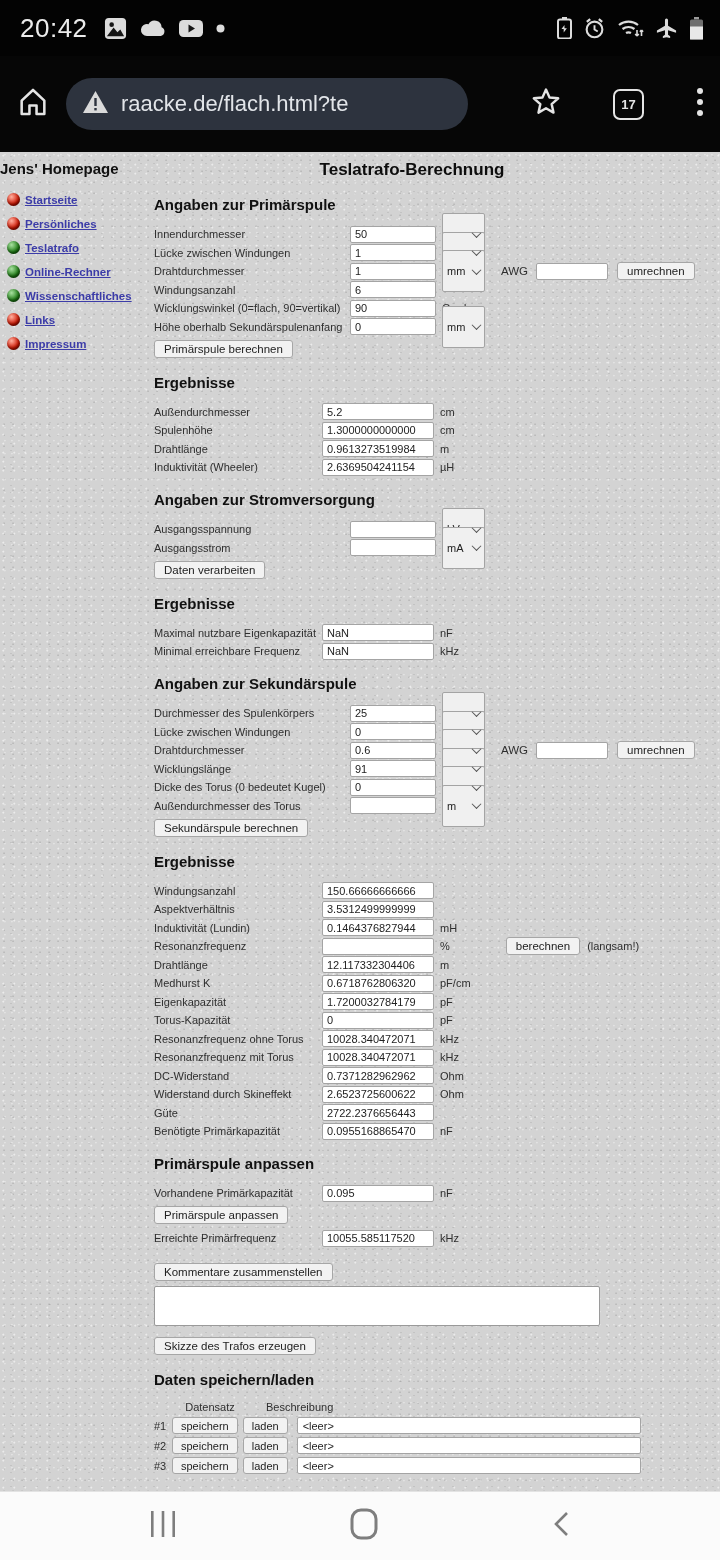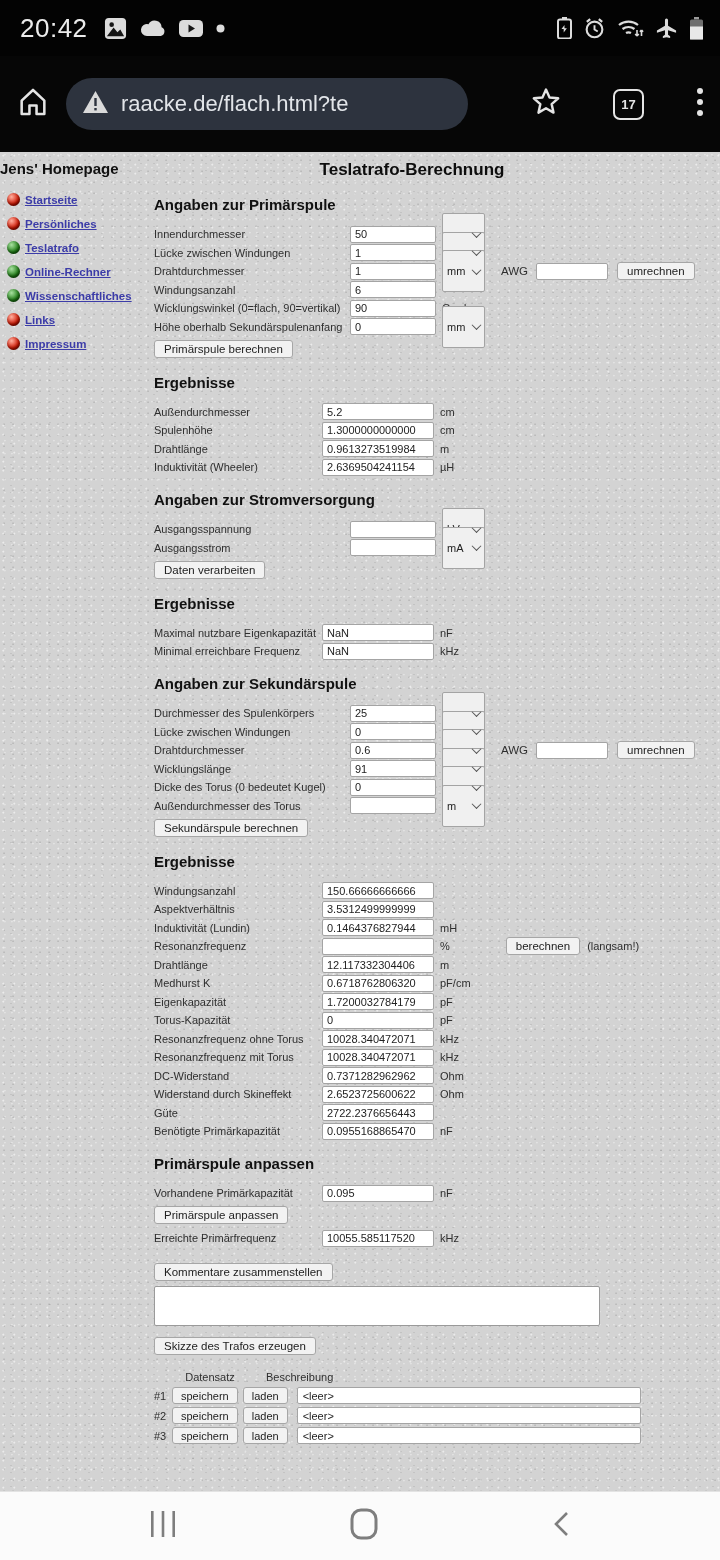--- a/index.html
+++ b/index.html
@@ -465,20 +465,21 @@
 
     <div class="sec">
       <button class="btn">Kommentare zusammenstellen</button>
       <textarea class="comment-ta" style=""></textarea>
       <div class="btnrow">
         <button class="btn">Skizze des Trafos erzeugen</button>
       </div>
     </div>
 
     <div class="sec">
+      <h3 class="sechead">Daten speichern/laden</h3>
       <div class="savehead-row">
         <span class="c1">Datensatz</span>
         <span>Beschreibung</span>
       </div>
       <div>
           <div class="saverow">
             <span class="rownum">#1</span>
             <button class="btn smallbtn">speichern</button>
             <button class="btn smallbtn">laden</button>
             <input class="descinp" value="&lt;leer&gt;" style="">

